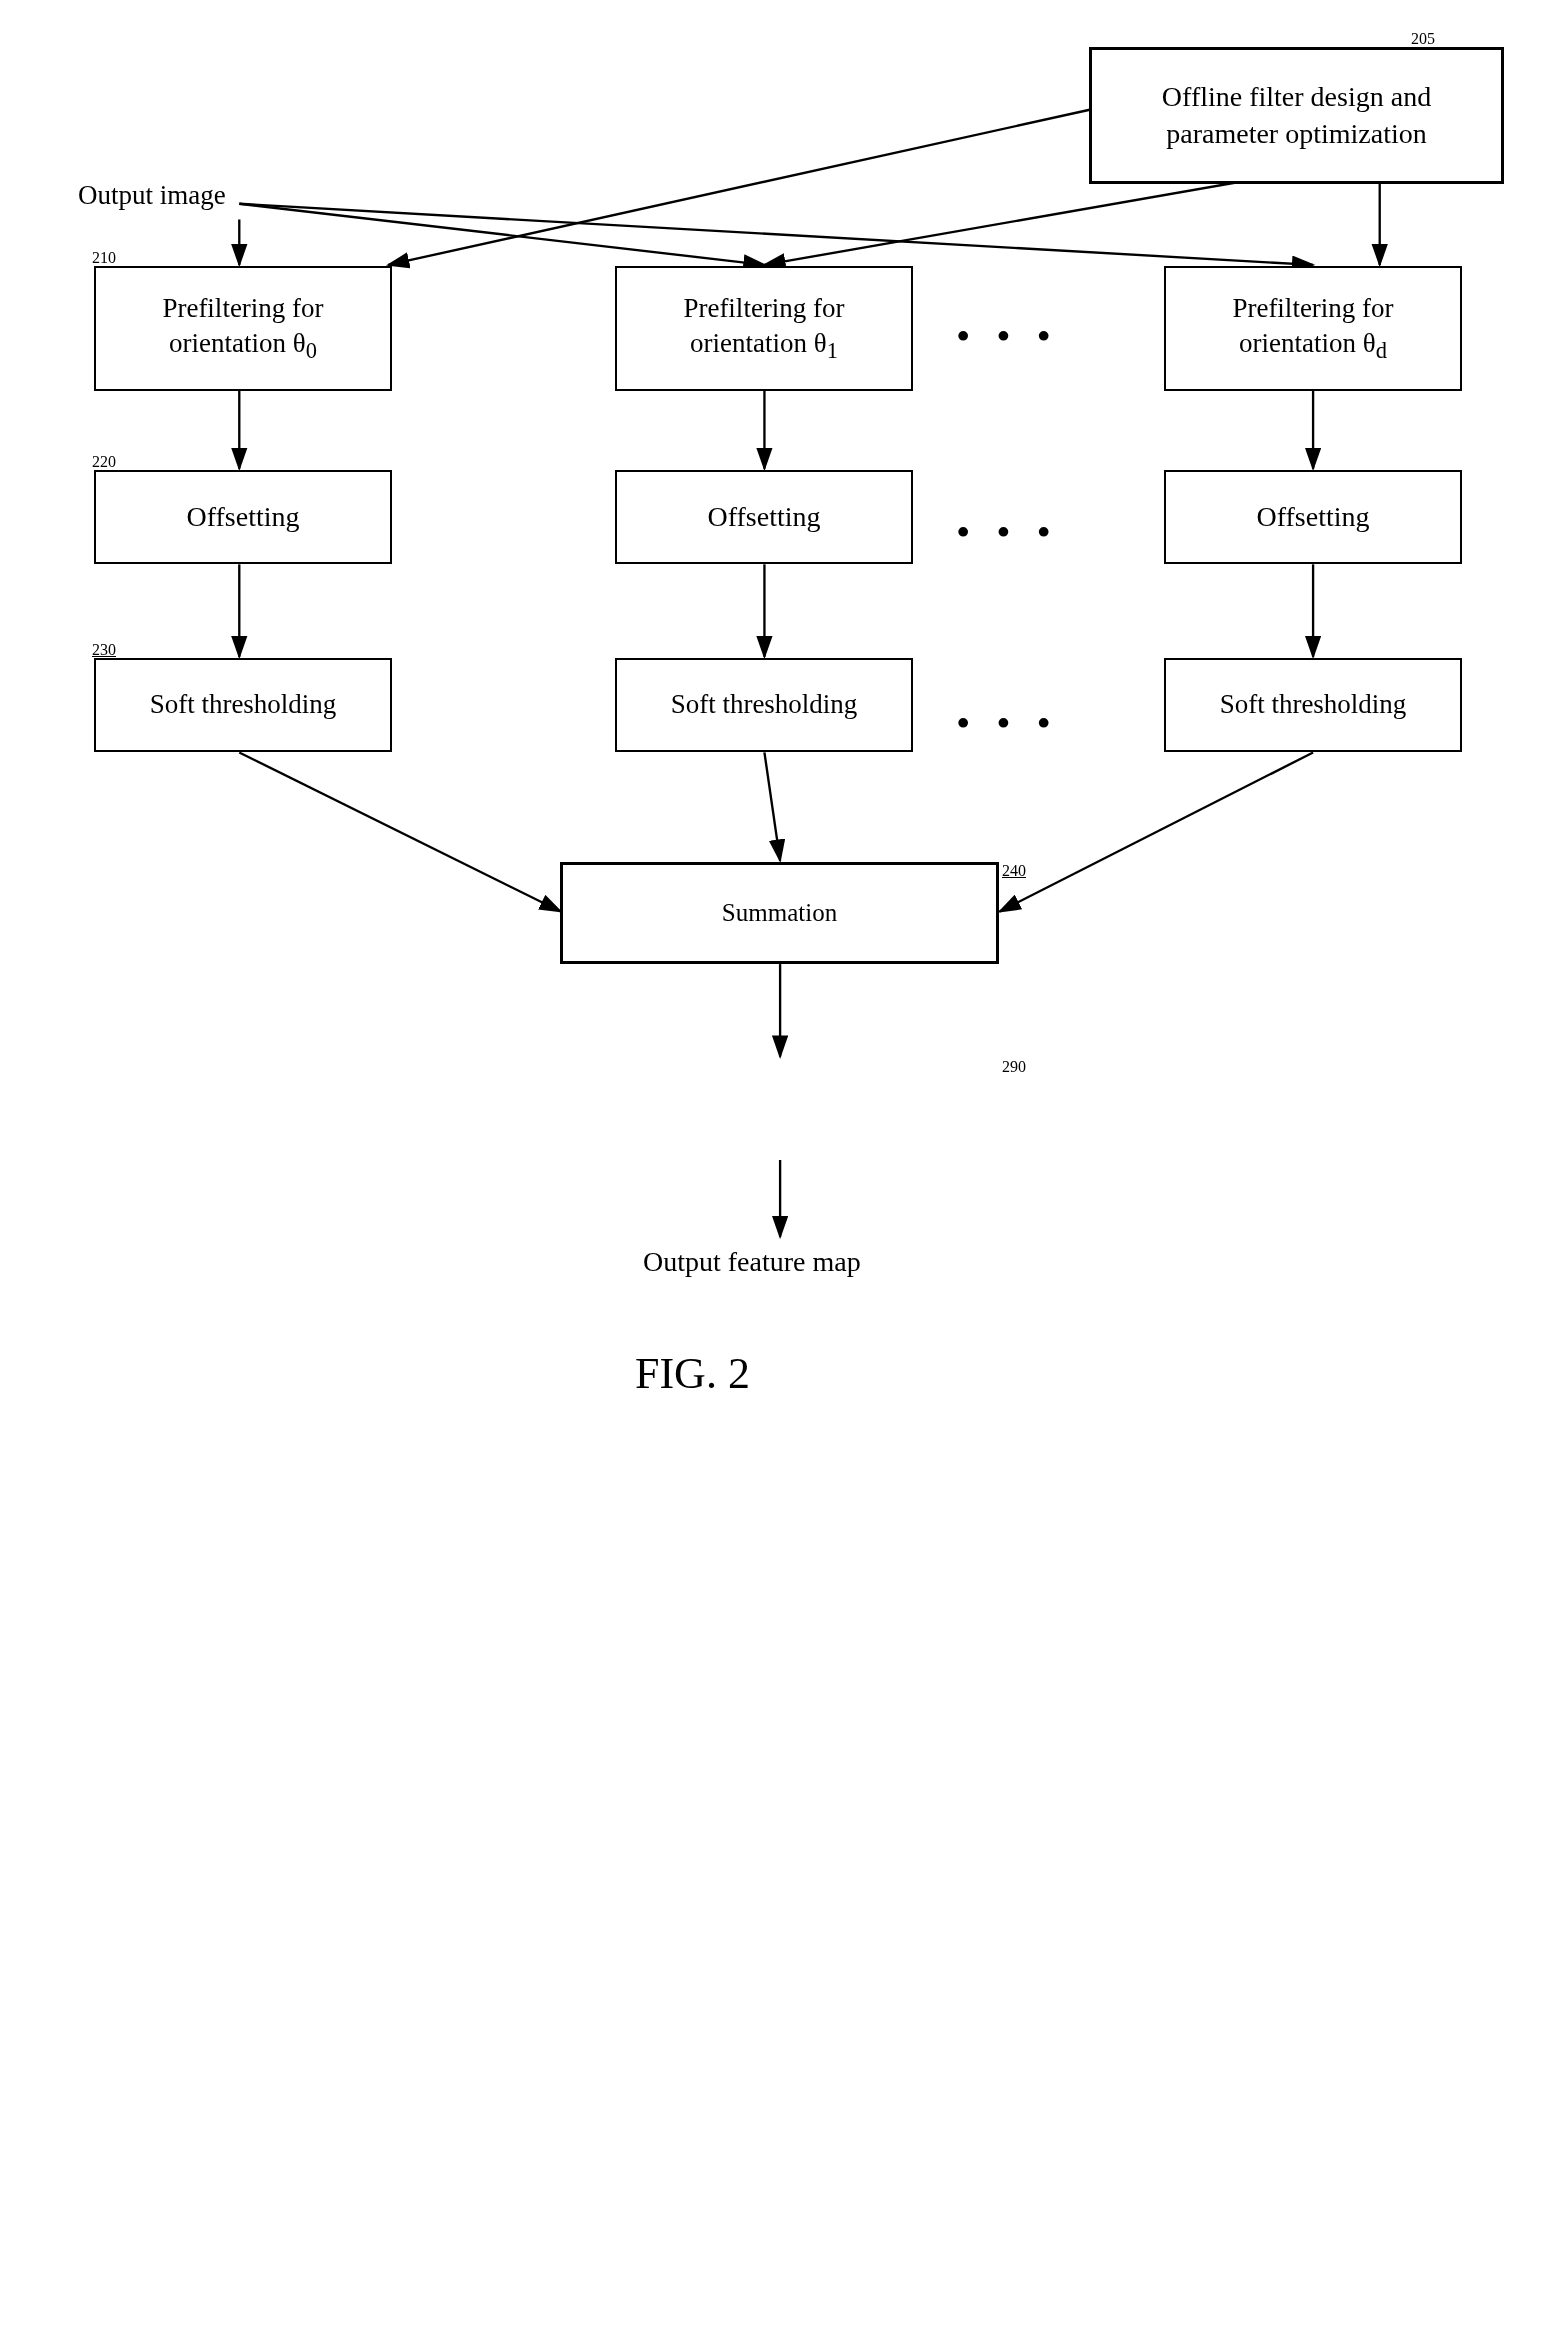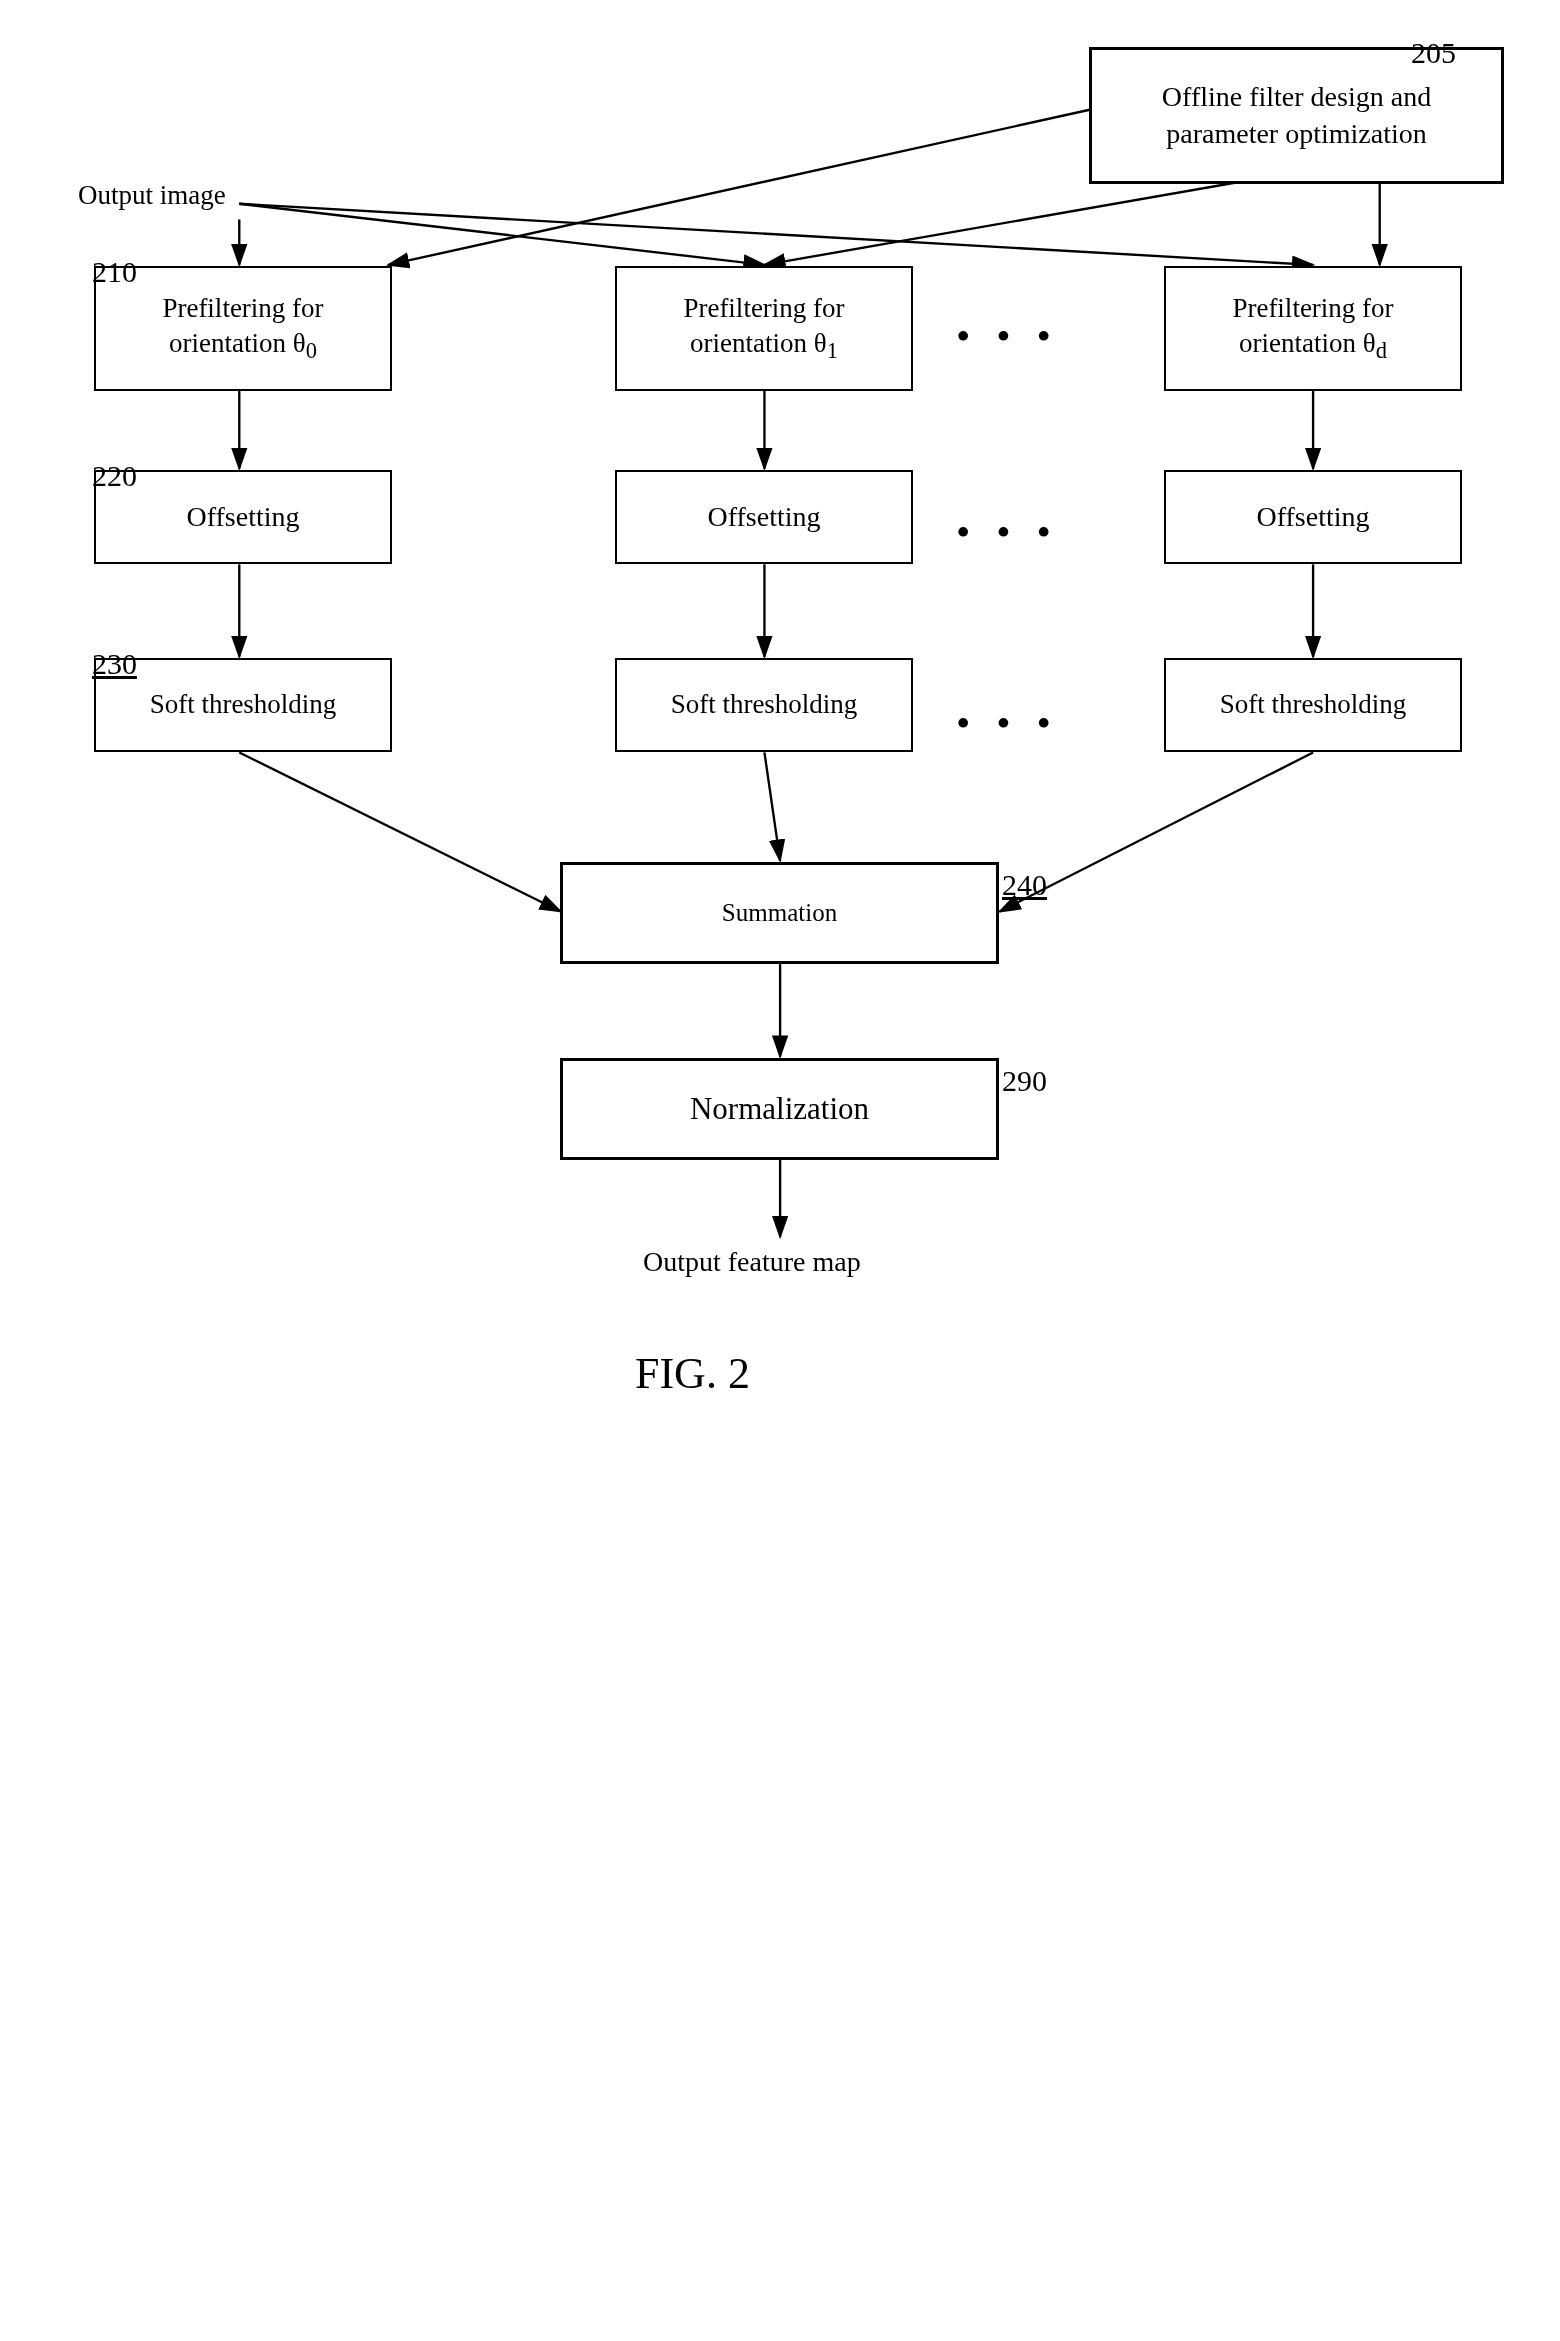--- a/index.html
+++ b/index.html
@@ -46,23 +46,22 @@
       text-align: left;
     }
 
     .label-center {
       text-align: center;
     }
 
     
     .num-label {
       position: absolute;
-      font-size: 30px;
-      font-family: 'Times New Roman', Times, serif;
-      margin-top: 6px;
+      font-size: 16px;
+      font-family: 'Times New Roman', Times, serif;
     }
 
     
     .arrows-svg {
       position: absolute;
       top: 0;
       left: 0;
       width: 1561px;
       height: 2342px;
       pointer-events: none;
@@ -183,23 +182,20 @@
     <span>Soft thresholding</span>
   </div>
 
   <div class="dots" style="left: 956px; top: 699px; font-size: 41px; letter-spacing: 7.8px;">• • •</div>
 
   <div class="box box-thick" style="left: 560px; top: 862px; width: 439px; height: 102px; font-size: 25px;">
     <span>Summation</span>
   </div>
   <div class="num-label" style="left: 1002px; top: 862px; text-decoration: underline;">240</div>
 
-  <div class="box box-thick" style="left: 560px; top: 1058px; width: 439px; height: 102px; font-size: 31px;">
-    <span>Normalization</span>
-  </div>
   <div class="num-label" style="left: 1002px; top: 1058px;">290</div>
 
   <div class="label label-center" style="left: 643px; top: 1246px; font-size: 28px;">Output feature map</div>
 
   <div class="fig-label" style="left: 635px; top: 1348px; font-size: 44px; font-weight: normal;">
     <span>FIG. 2</span>
   </div>
 
 </div>
 

